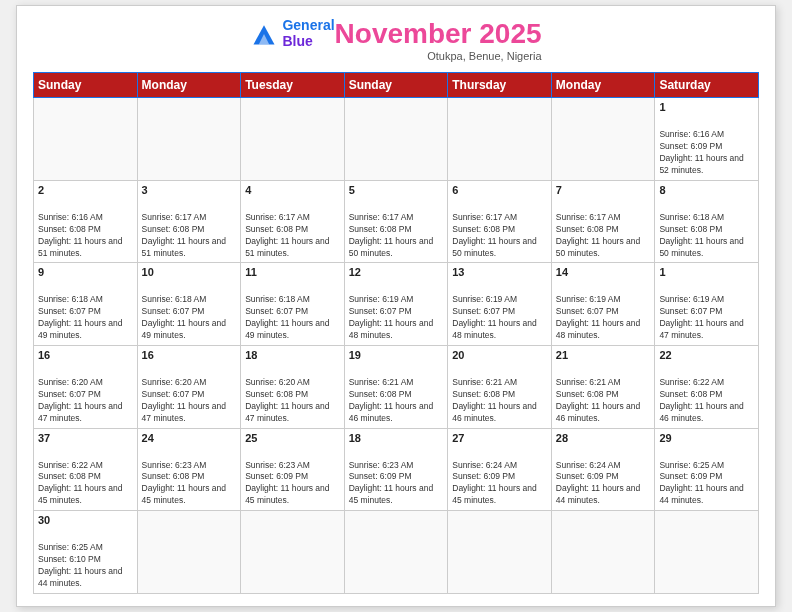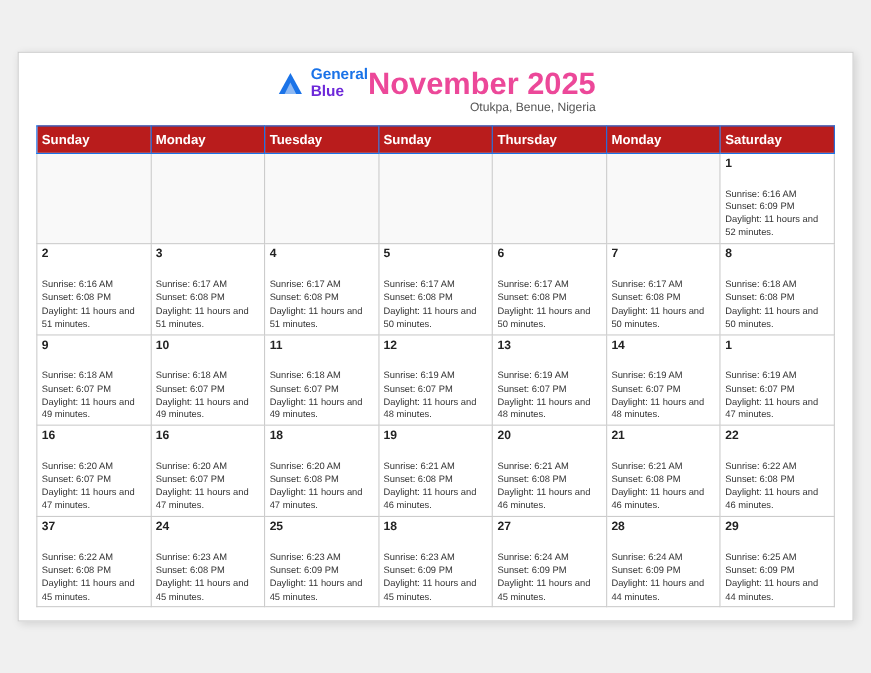--- a/index.html
+++ b/index.html
@@ -314,15 +314,29 @@
 Sunset: 6:09 PM
 Daylight: 11 hours and 44 minutes.</div>
           </td>
           <td>
             <span class="day-number">29</span>
             <div class="cell-text" style="white-space: pre-line;">Sunrise: 6:25 AM
 Sunset: 6:09 PM
 Daylight: 11 hours and 44 minutes.</div>
           </td>
         </tr>
+        <tr>
+          <td>
+            <span class="day-number">30</span>
+            <div class="cell-text" style="white-space: pre-line;">Sunrise: 6:25 AM
+Sunset: 6:10 PM
+Daylight: 11 hours and 44 minutes.</div>
+          </td>
+          <td class="empty"></td>
+          <td class="empty"></td>
+          <td class="empty"></td>
+          <td class="empty"></td>
+          <td class="empty"></td>
+          <td class="empty"></td>
+        </tr>
       </tbody>
   </table>
 </div>
 
 </body></html>

